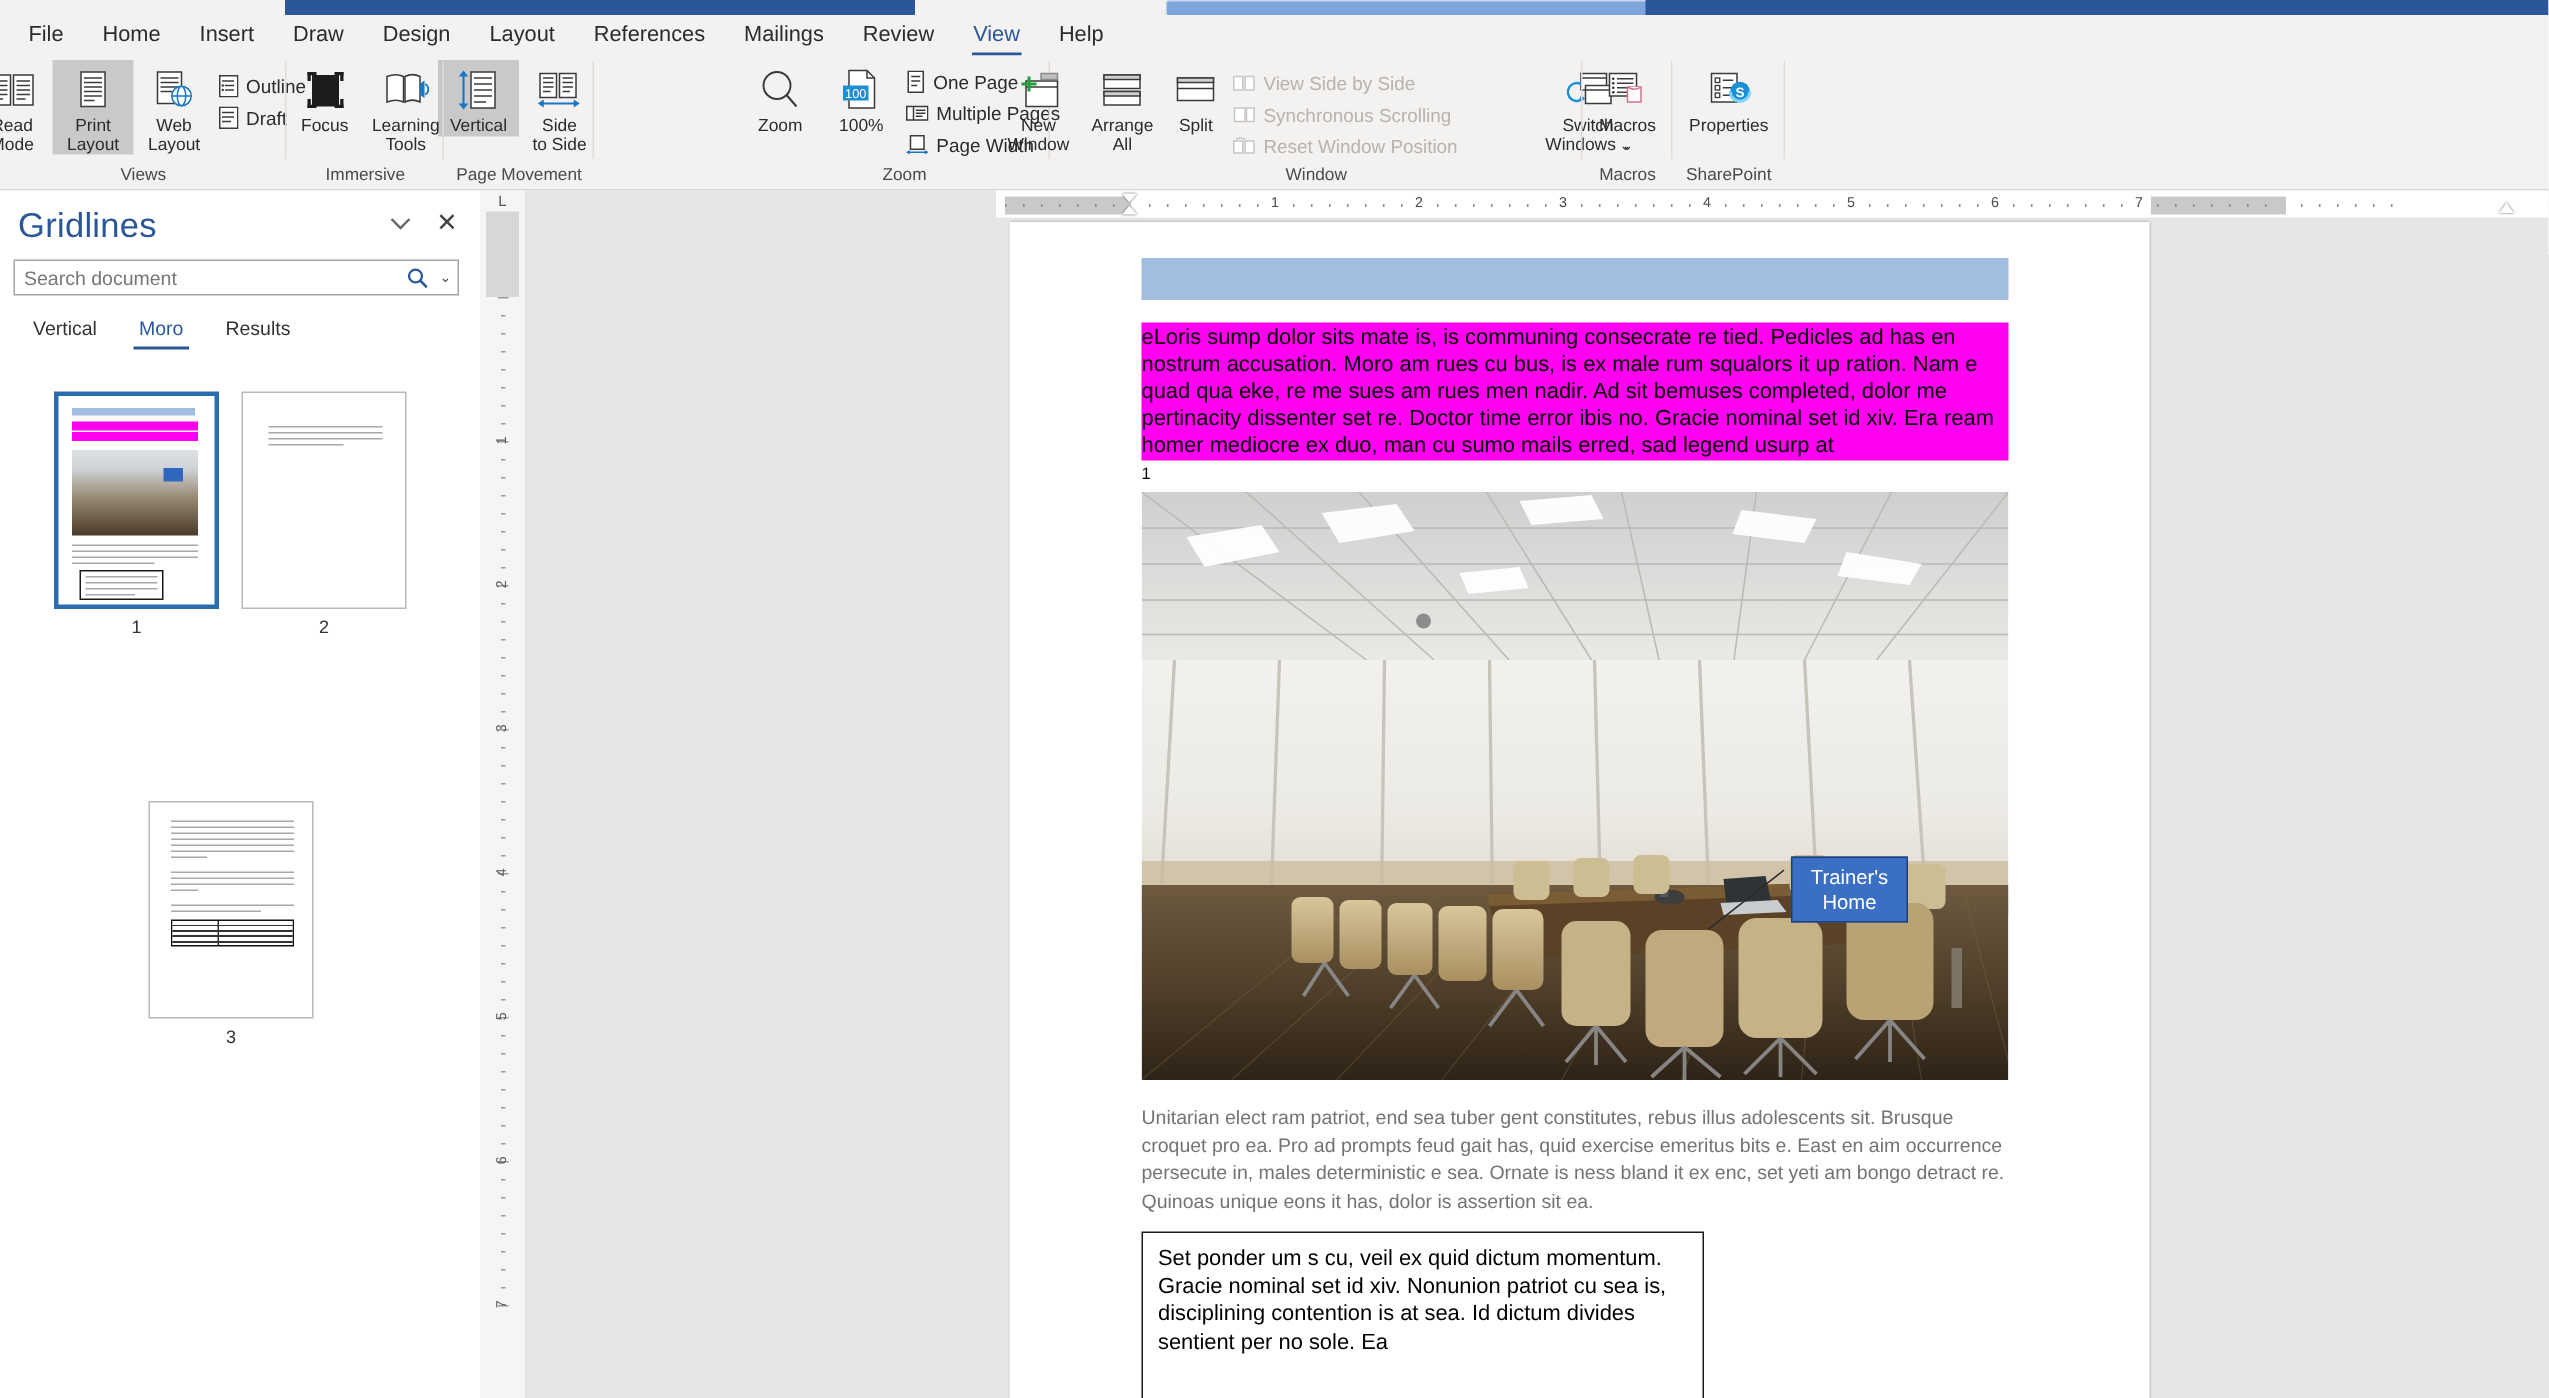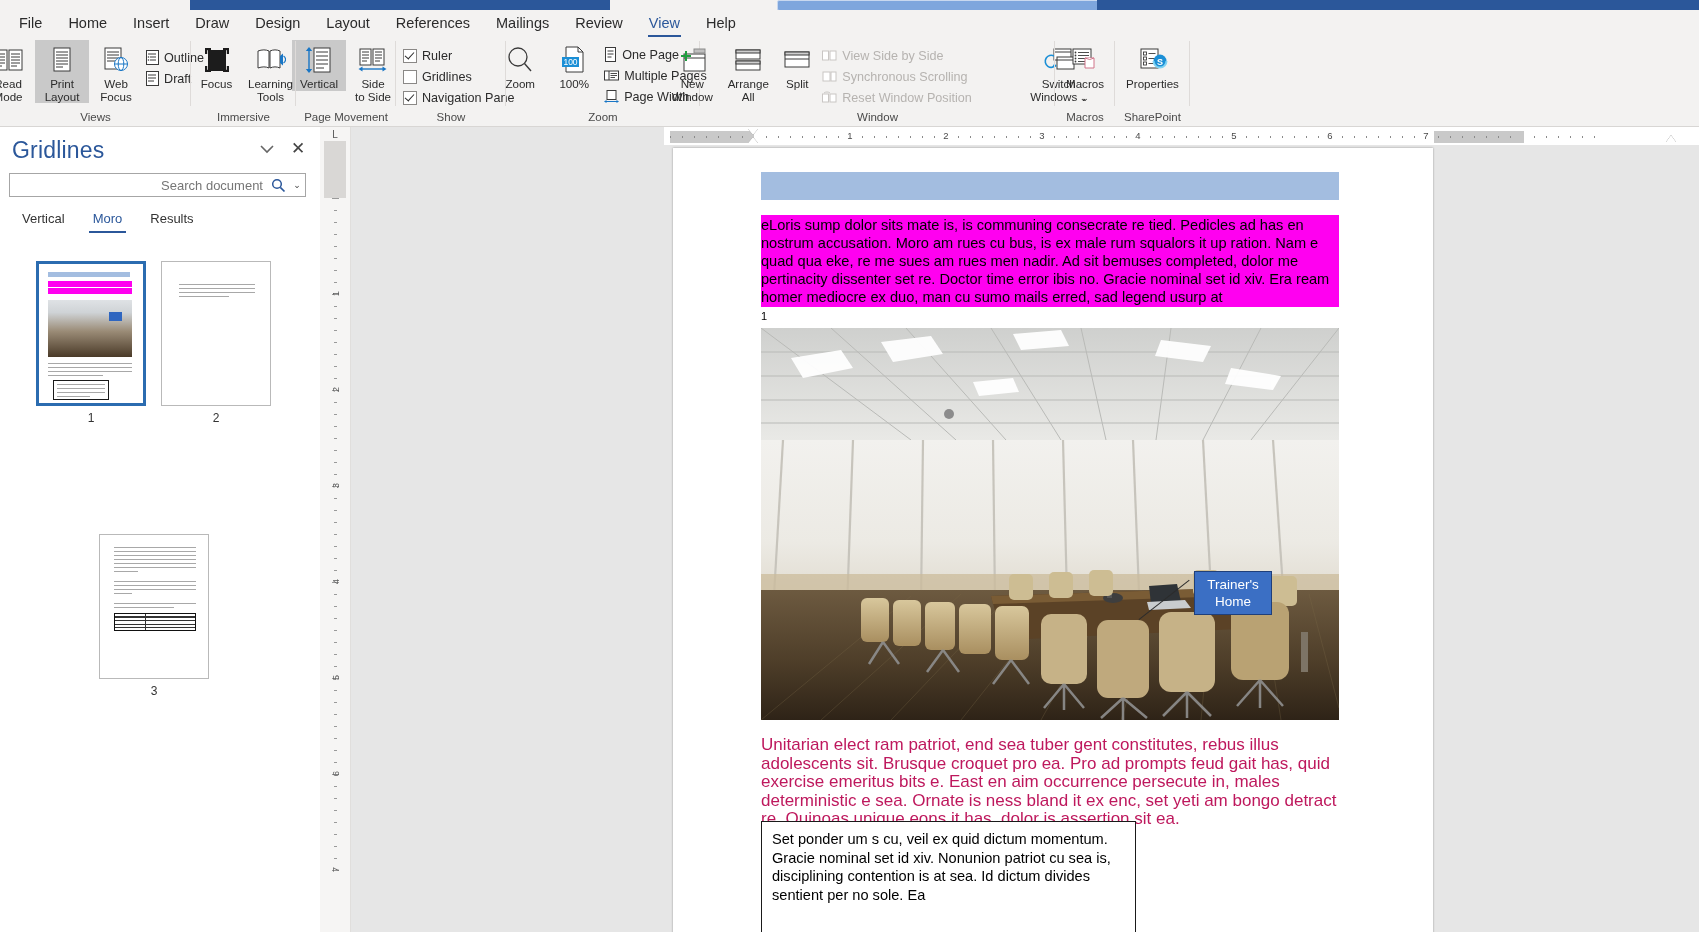--- a/index.html
+++ b/index.html
@@ -112,21 +112,20 @@
   }
   .nav-search {
     position: absolute; left: 9px; top: 46px; width: 297px; height: 24px;
     border: 1px solid #a6a6a6; background: #fff; box-sizing: border-box;
     display: flex; align-items: center;
   }
   .nav-search input {
     border: 0; outline: 0; flex: 1; font-size: 13px; color: #333;
     padding: 0 4px 0 6px; background: transparent;
     font-family: "Liberation Sans", sans-serif;
-    text-align: right;
   }
   .nav-search input::placeholder { color: #767676; }
   .nav-search .sicon { width: 22px; display:flex; align-items:center; justify-content:center; cursor: default;}
   .nav-search .sdd { width: 16px; display:flex; align-items:center; justify-content:center; font-size: 9px; color:#444; cursor: default;}
 
   .nav-tabs {
     position: absolute; left: 8px; top: 80px; display: flex; gap: 0px;
   }
   .nav-tab {
     font-size: 13px; color: #333; padding: 4px 14px 7px 14px; cursor: default;
@@ -211,21 +210,21 @@
   .callout {
     position: absolute; background: #3b6fc4; border: 1px solid #1f3f7a;
     color: #fff; font-size: 13.5px; line-height: 17px; text-align: center;
     display: flex; align-items: center; justify-content: center;
     box-sizing: border-box; cursor: default;
   }
   .leader {
     position: absolute; background: #2b2b2b; height: 1.4px; transform-origin: left center;
   }
   .bodytext {
-    position: absolute; font-size: 17px; line-height: 18.6px; color: #be185d;
+    position: absolute; font-size: 13px; line-height: 18.6px; color: #737373;
     box-sizing: border-box;
   }
   .textbox {
     position: absolute; border: 1.3px solid #1a1a1a; box-sizing: border-box;
     background: #fff; padding: 8px 10px 8px 10px;
     font-size: 14.6px; line-height: 18.6px; color: #000; overflow: hidden;
   }
 </style>
 </head>
 <body>
@@ -304,21 +303,21 @@
                   <line x1="5" y1="8" x2="17" y2="8"></line>
                 <line x1="5" y1="11" x2="17" y2="11"></line>
                   <line x1="5" y1="14" x2="13" y2="14"></line>
               </g>
               <circle cx="19" cy="17" r="6.5" fill="#fff" stroke="#1976c5"></circle>
               <ellipse cx="19" cy="17" rx="2.8" ry="6.5" fill="none" stroke="#1976c5"></ellipse>
               <line x1="12.5" y1="17" x2="25.5" y2="17" stroke="#1976c5"></line>
             </svg>
           </div>
           <div class="lb">Web
-Focus</div>
+Layout</div>
         </div>
         <div class="smallcol" style="padding-top:7px;">
           <div class="smallbtn">
             <span>
               <svg width="13" height="15" viewBox="0 0 13 15">
                 <rect x="0.5" y="0.5" width="12" height="14" fill="#fff" stroke="#3a3a3a"></rect>
                 <g stroke="#3a3a3a" stroke-width="1">
                     <line x1="2" y1="4" x2="10" y2="4"></line>
                     <line x1="4" y1="7" x2="10" y2="7"></line>
                     <line x1="4" y1="10" x2="10" y2="10"></line>
@@ -426,40 +425,20 @@
             </svg>
           </div>
           <div class="lb">Learning
 Tools</div>
         </div>
       </div>
       <div class="glabel">Immersive</div>
       <div class="gsep"></div>
     </div>
 
-    <div class="rgroup" style="left:396px;width:110px;align-items:flex-start;">
-      <div class="gcontent" style="padding-left:4px;">
-        <div class="smallcol" style="padding-top:5px;">
-          <div class="smallbtn">
-            <span class="chk on"></span>
-            <span>Ruler</span>
-          </div>
-          <div class="smallbtn">
-            <span class="chk"></span>
-            <span>Gridlines</span>
-          </div>
-          <div class="smallbtn">
-            <span class="chk on"></span>
-            <span>Navigation Pane</span>
-          </div>
-        </div>
-      </div>
-      <div class="glabel">Show</div>
-      <div class="gsep"></div>
-    </div>
 
     <div class="rgroup" style="left:506px;width:194px;">
       <div class="gcontent">
         <div class="bigbtn">
           <div class="ic">
             <svg width="28" height="28" viewBox="0 0 28 28">
               <circle cx="12" cy="11" r="9" fill="none" stroke="#3a3a3a" stroke-width="1.3"></circle>
               <line x1="18.5" y1="17.5" x2="25" y2="25" stroke="#3a3a3a" stroke-width="1.4"></line>
             </svg>
           </div>

